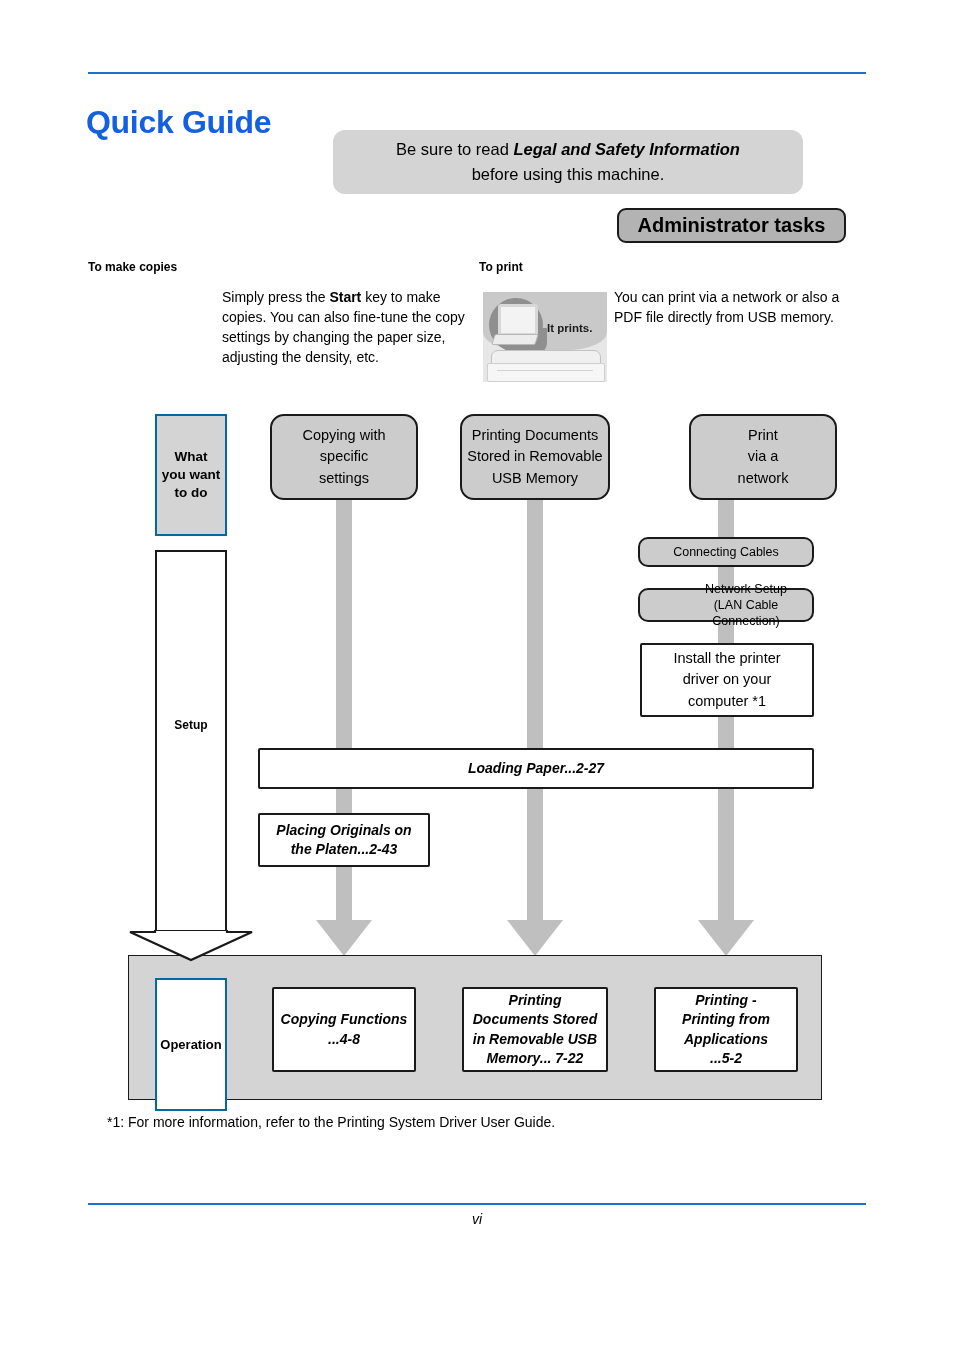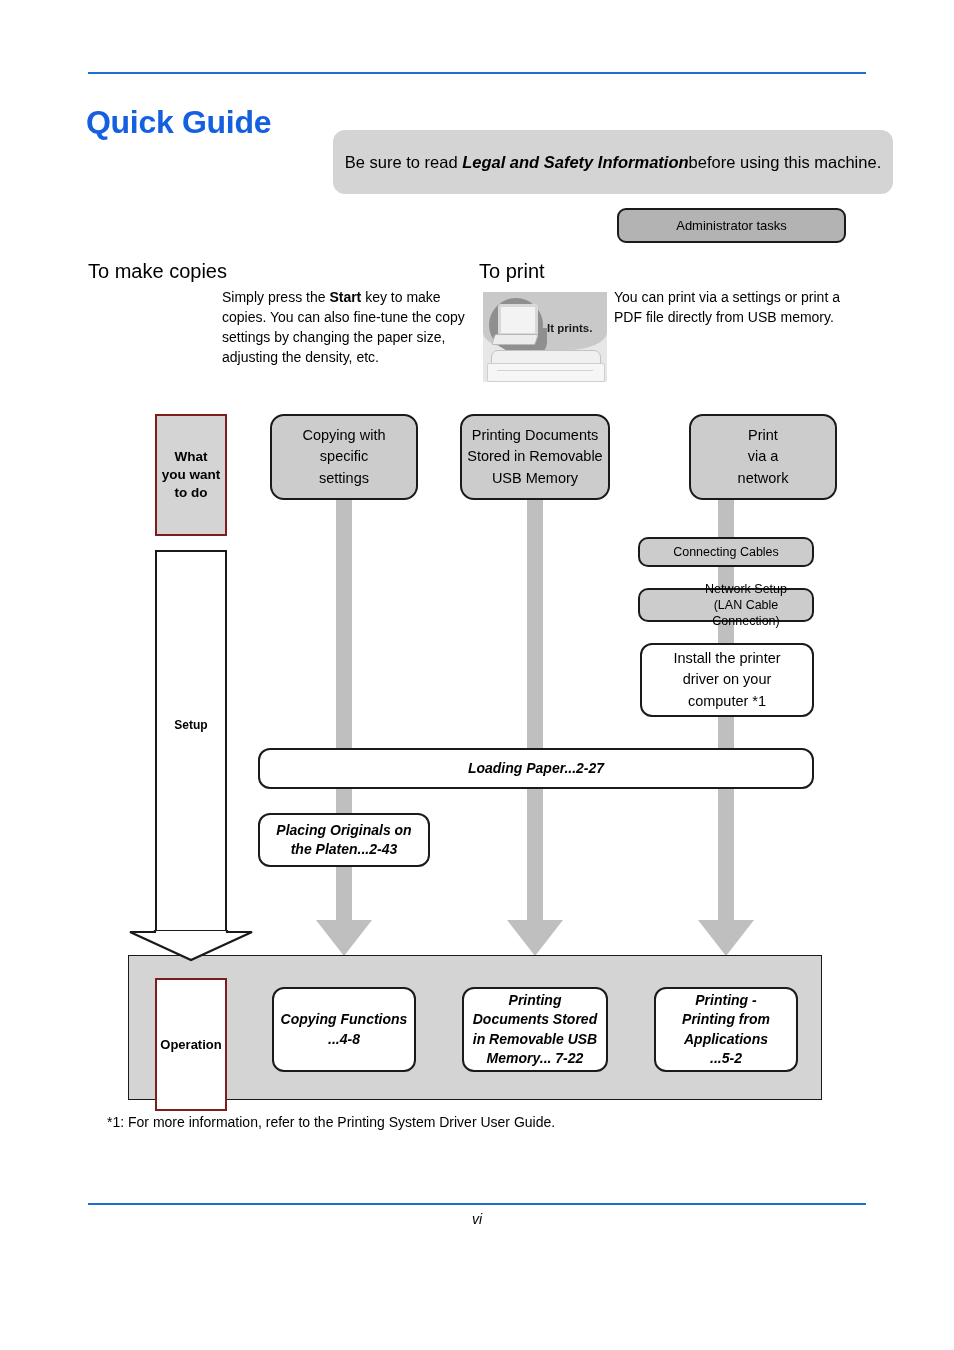--- a/index.html
+++ b/index.html
@@ -41,25 +41,26 @@
     color: #1460e0;
     letter-spacing: -0.3px;
     white-space: nowrap;
   }
 
   
   #notice-banner {
     position: absolute;
     left: 333px;
     top: 130px;
-    width: 560px;
+    width: 470px;
     height: 64px;
     background: #d4d4d4;
     border-radius: 12px;
     display: flex;
+    flex-direction: column;
     align-items: center;
     justify-content: center;
     font-size: 16.5px;
     line-height: 1.5;
     text-align: center;
   }
   #notice-banner .em {
     font-weight: bold;
     font-style: italic;
   }
@@ -70,30 +71,30 @@
     left: 617px;
     top: 208px;
     width: 229px;
     height: 35px;
     background: #b3b3b3;
     border: 2px solid #1a1a1a;
     border-radius: 9px;
     display: flex;
     align-items: center;
     justify-content: center;
-    font-size: 13px;
-    font-weight: normal;
+    font-size: 20px;
+    font-weight: bold;
     box-sizing: border-box;
   }
 
   
   .feature-heading {
     position: absolute;
-    font-size: 20px;
-    font-weight: normal;
+    font-size: 12px;
+    font-weight: bold;
   }
   #heading-copies { left: 88px; top: 260px; }
   #heading-print  { left: 479px; top: 260px; }
 
   .feature-text {
     position: absolute;
     font-size: 14px;
     line-height: 1.42;
   }
   #text-copies { left: 222px; top: 288px; width: 248px; }
@@ -209,21 +210,21 @@
     width: 0; height: 0;
     border-left: 28px solid transparent;
     border-right: 28px solid transparent;
     border-top: 36px solid #bfbfbf;
   }
 
   
   .stage-box {
     position: absolute;
     box-sizing: border-box;
-    border: 2px solid #7f1d1d;
+    border: 2px solid #0369a1;
     display: flex;
     align-items: center;
     justify-content: center;
     text-align: center;
     font-weight: bold;
   }
   #stage-what {
     left: 155px; top: 414px;
     width: 72px; height: 122px;
     background: #d4d4d4;
@@ -272,21 +273,21 @@
   }
   .task-box.small {
     border-radius: 10px;
     font-size: 12.5px;
     line-height: 1.3;
   }
   
   .white-box {
     background: #ffffff;
     border: 2.5px solid #1a1a1a;
-    border-radius: 12px;
+    border-radius: 2px;
     font-size: 14.5px;
     line-height: 1.48;
   }
   .white-box.italic-bold {
     font-style: italic;
     font-weight: bold;
     font-size: 14px;
     line-height: 1.38;
   }
 
@@ -357,21 +358,21 @@
     <div class="body-shade"></div>
     <div class="bubble"></div>
     <div class="bubble-tail"></div>
     <div class="chip screen"></div>
     <div class="chip keyboard"></div>
     <div class="chip-label">It prints.</div>
     <div class="tray"></div>
     <div class="base"></div>
     <div class="base-line"></div>
   </div>
-  <div class="feature-text" id="text-print"><span>You can print via a settings or print a PDF file directly from USB memory.</span></div>
+  <div class="feature-text" id="text-print"><span>You can print via a network or also a PDF file directly from USB memory.</span></div>
 
   <div id="flow">
 
     <div class="connector" style="left:336px; top:498px; height:430px;"></div>
     <div class="arrowhead" style="left:316px; top:920px;"></div>
 
     <div class="connector" style="left:527px; top:498px; height:430px;"></div>
     <div class="arrowhead" style="left:507px; top:920px;"></div>
 
     <div class="connector" style="left:718px; top:498px; height:430px;"></div>

